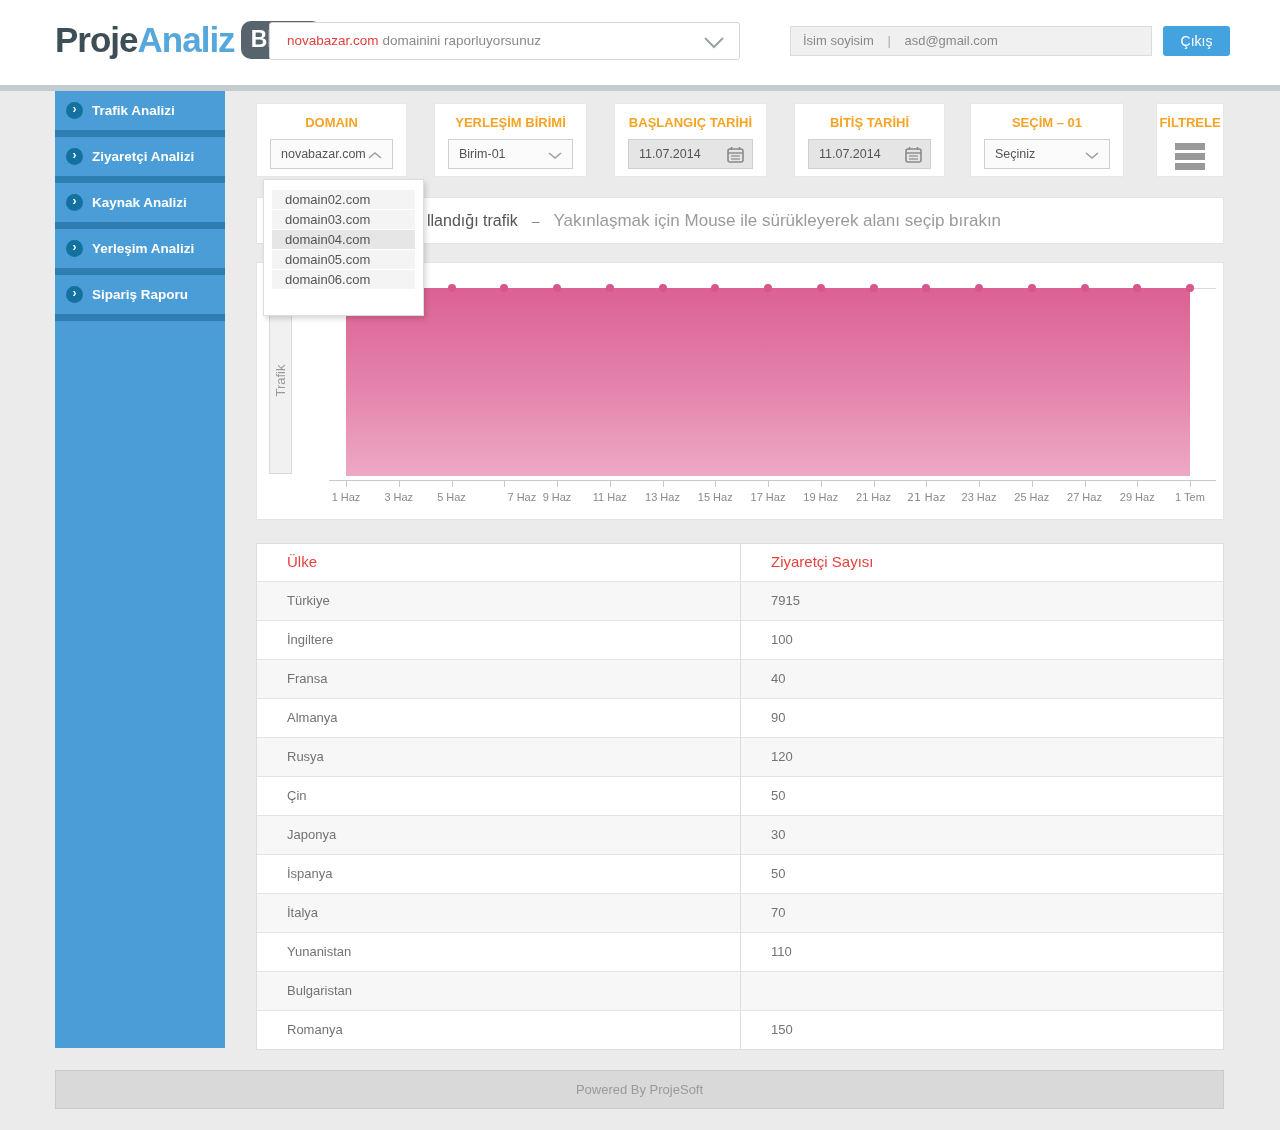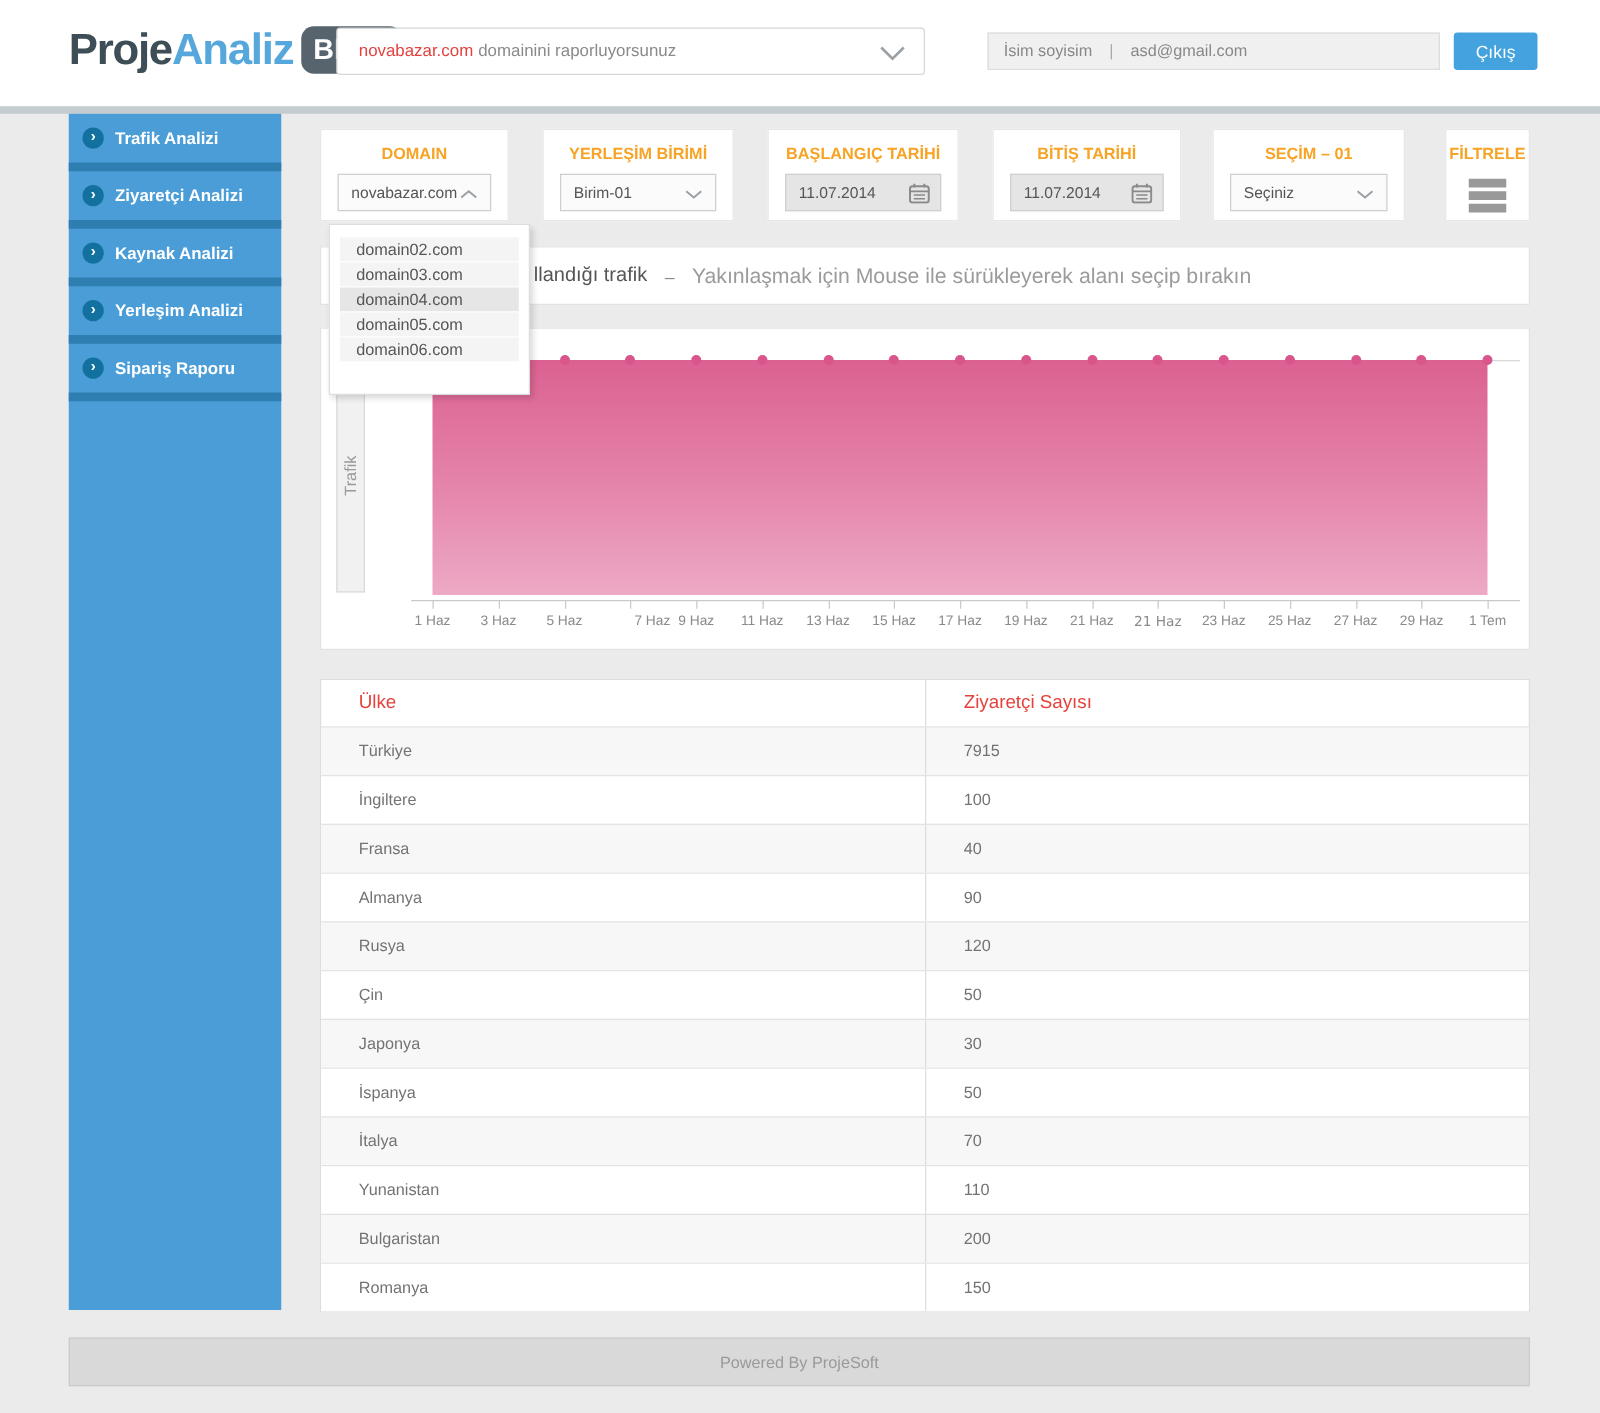--- a/index.html
+++ b/index.html
@@ -321,21 +321,20 @@
         <div class="t-row t-body-row odd">
           <div class="t-c1">İtalya</div>
           <div class="t-c2">70</div>
         </div>
         <div class="t-row t-body-row">
           <div class="t-c1">Yunanistan</div>
           <div class="t-c2">110</div>
         </div>
         <div class="t-row t-body-row odd">
           <div class="t-c1">Bulgaristan</div>
-          <div class="t-c2">200</div>
         </div>
         <div class="t-row t-body-row">
           <div class="t-c1">Romanya</div>
           <div class="t-c2">150</div>
         </div>
       </div>
   </div>
 
   <div class="footer">Powered By ProjeSoft</div>
 

